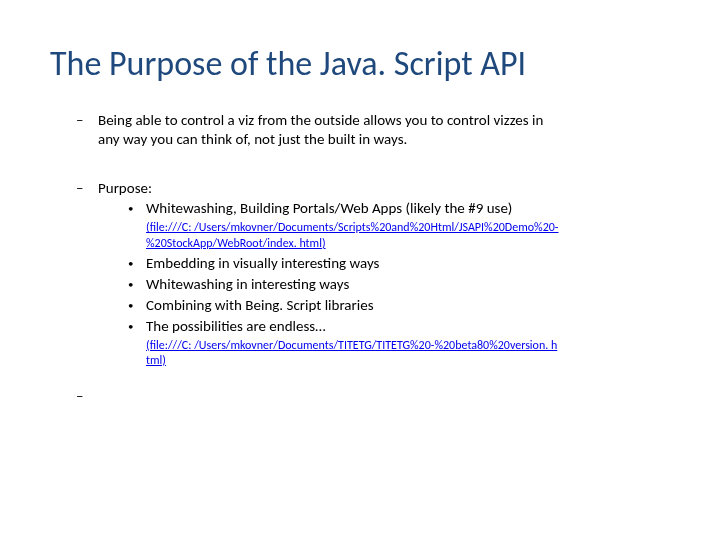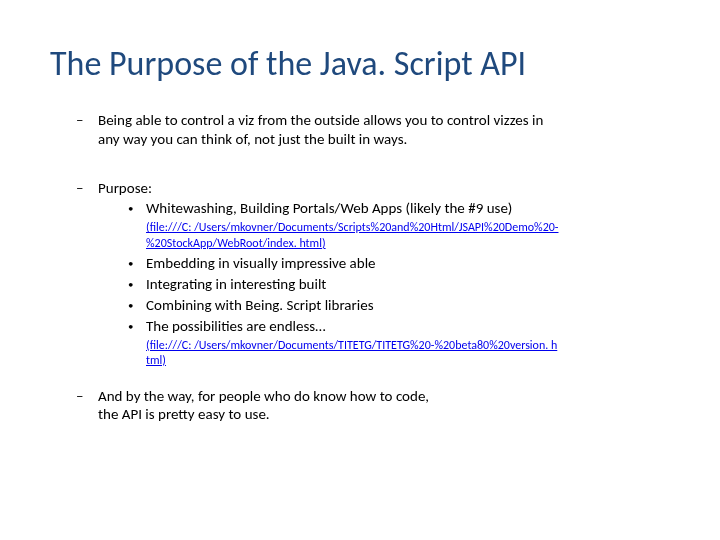--- a/index.html
+++ b/index.html
@@ -106,41 +106,40 @@
       <div class="l2">
         <div class="bul">•</div>
         <div class="txt">Whitewashing, Building Portals/Web Apps (likely the #9 use)</div>
       </div>
       <div class="link-line">
         <span>(file:///C: /Users/mkovner/Documents/Scripts%20and%20Html/JSAPI%20Demo%20-%20StockApp/WebRoot/index. html)</span>
       </div>
 
       <div class="l2">
         <div class="bul">•</div>
-        <div class="txt">Embedding in visually impressive able</div>
+        <div class="txt">Embedding in visually interesting ways</div>
       </div>
       <div class="l2">
         <div class="bul">•</div>
-        <div class="txt">Integrating in interesting built</div>
+        <div class="txt">Whitewashing in interesting ways</div>
       </div>
       <div class="l2">
         <div class="bul">•</div>
         <div class="txt">Combining with Being. Script libraries</div>
       </div>
       <div class="l2">
         <div class="bul">•</div>
         <div class="txt">The possibilities are endless…</div>
       </div>
       <div class="link-line">
         <span>(file:///C: /Users/mkovner/Documents/TITETG/TITETG%20-%20beta80%20version. html)</span>
       </div>
 
     </div>
 
     <div style="height:18px"></div>
 
     <div class="l1">
       <div class="dash">–</div>
-      <div class="txt normal small-width">And by the way, for people who do know how to code, the API is pretty easy to use.</div>
     </div>
 
   </div>
 </div>
 
 </body></html>

